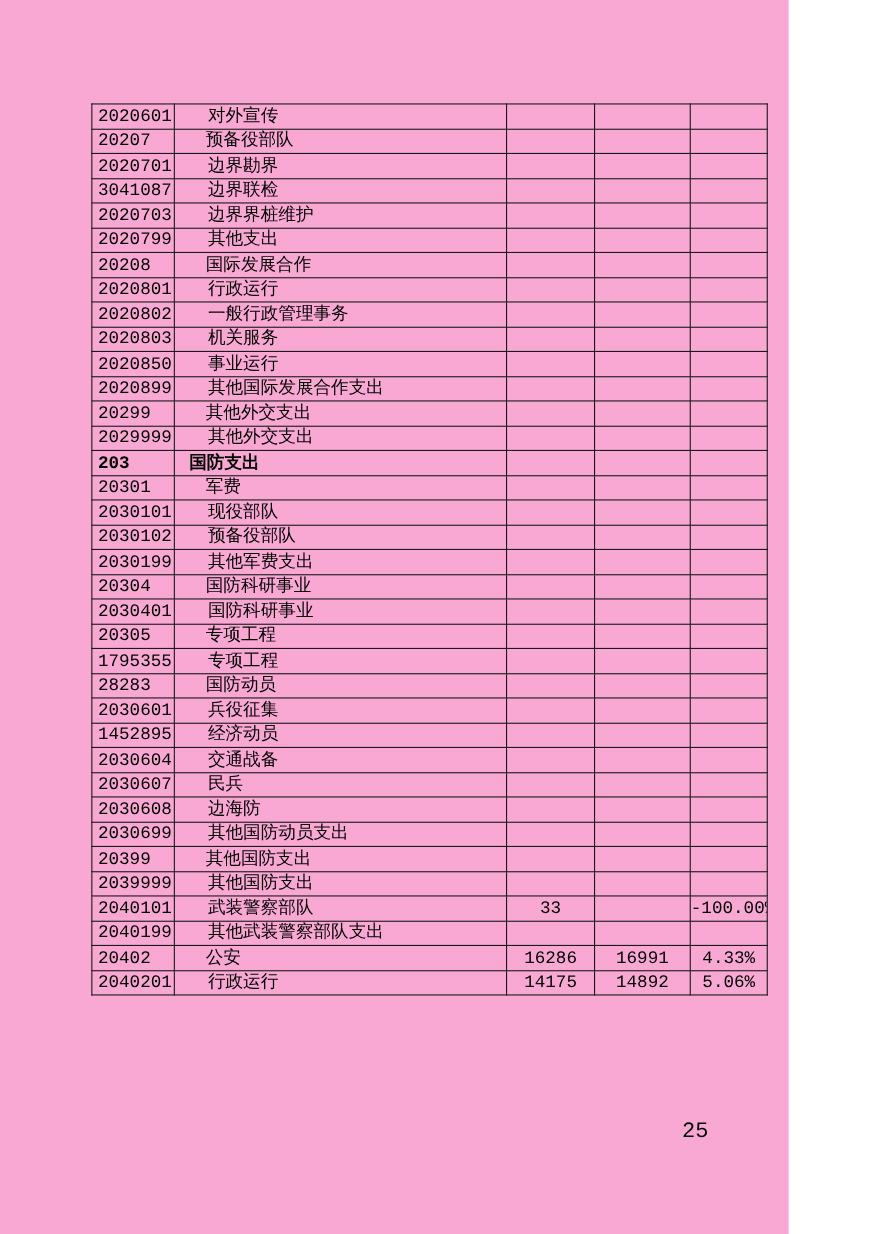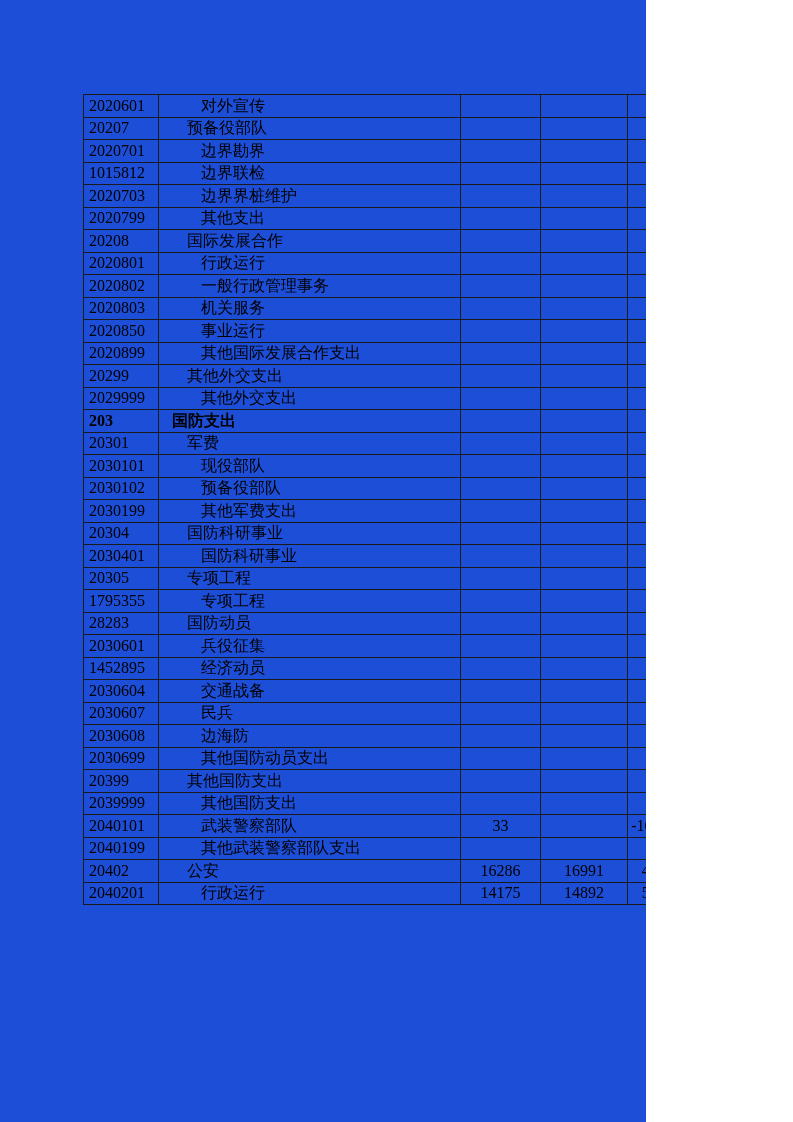--- a/index.html
+++ b/index.html
@@ -1,23 +1,23 @@
 <!DOCTYPE html>
 <html><head>
 <meta charset="utf-8">
 <style>
   * { margin: 0; padding: 0; box-sizing: border-box; }
   html, body { background: #ffffff; }
   .page {
     position: relative;
-    width: 646px;
+    width: 717px;
     height: 1122px;
-    background: #1d4ed8;
+    background: #f9a8d4;
     color: #000000;
-    font-family: Liberation Serif, serif;
+    font-family: Liberation Mono, monospace;
     overflow: hidden;
   }
   table.budget-table {
     position: absolute;
     left: 83px;
     top: 94px;
     width: 614px;
     border-collapse: collapse;
     table-layout: fixed;
   }
@@ -27,26 +27,26 @@
     font-size: 16px;
     line-height: 1;
     vertical-align: middle;
     white-space: nowrap;
     overflow: hidden;
   }
   td.code { text-align: left; padding-left: 5px; }
   td.name { text-align: left; }
   td.name.ind0 { padding-left: 13px; }
   td.name.ind1 { padding-left: 28px; }
-  td.name.ind2 { padding-left: 42px; }
+  td.name.ind2 { padding-left: 30px; }
   td.num { text-align: center; }
   tr.bold td { font-weight: bold; }
   .page-number {
     position: absolute;
-    left: 654px;
+    left: 620px;
     top: 1018px;
     font-size: 20px;
     color: #000000;
     text-align: center;
   }
 </style>
 </head>
 <body>
 
 <div class="page">
@@ -75,21 +75,21 @@
           <td class="num"></td>
         </tr>
         <tr>
           <td class="code">2020701</td>
           <td class="name ind2">边界勘界</td>
           <td class="num"></td>
           <td class="num"></td>
           <td class="num"></td>
         </tr>
         <tr>
-          <td class="code">1015812</td>
+          <td class="code">3041087</td>
           <td class="name ind2">边界联检</td>
           <td class="num"></td>
           <td class="num"></td>
           <td class="num"></td>
         </tr>
         <tr>
           <td class="code">2020703</td>
           <td class="name ind2">边界界桩维护</td>
           <td class="num"></td>
           <td class="num"></td>

